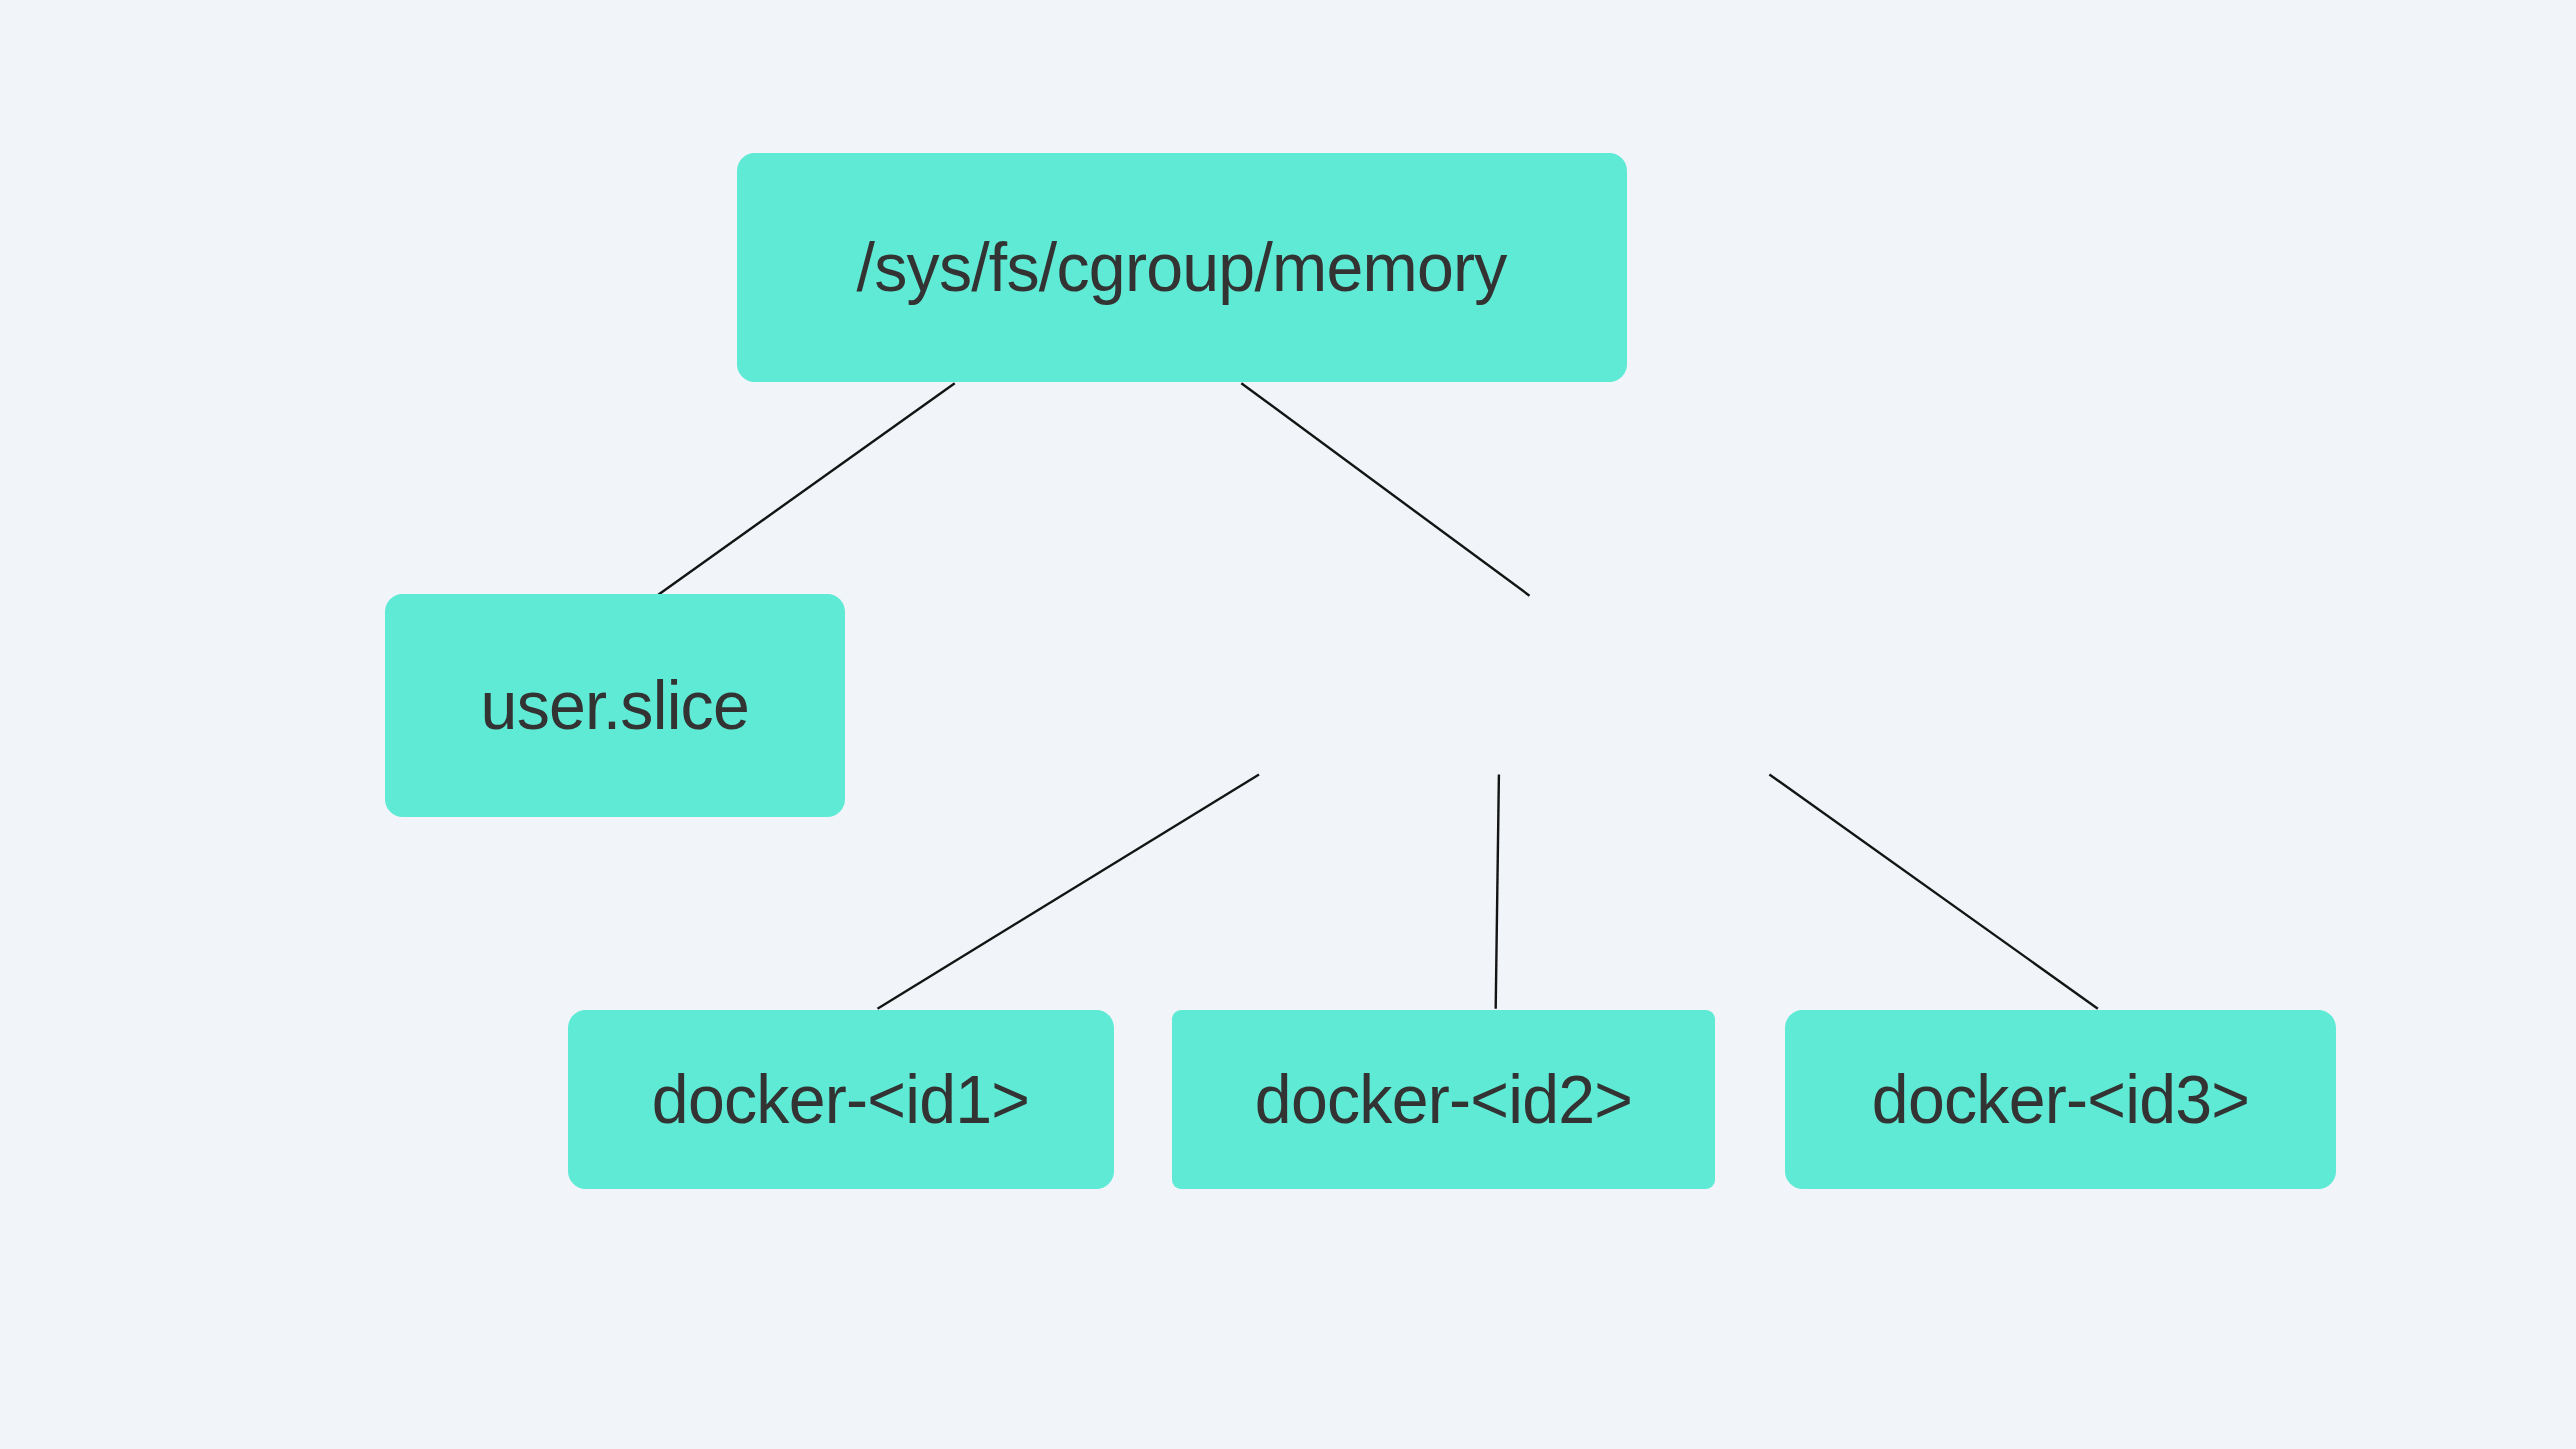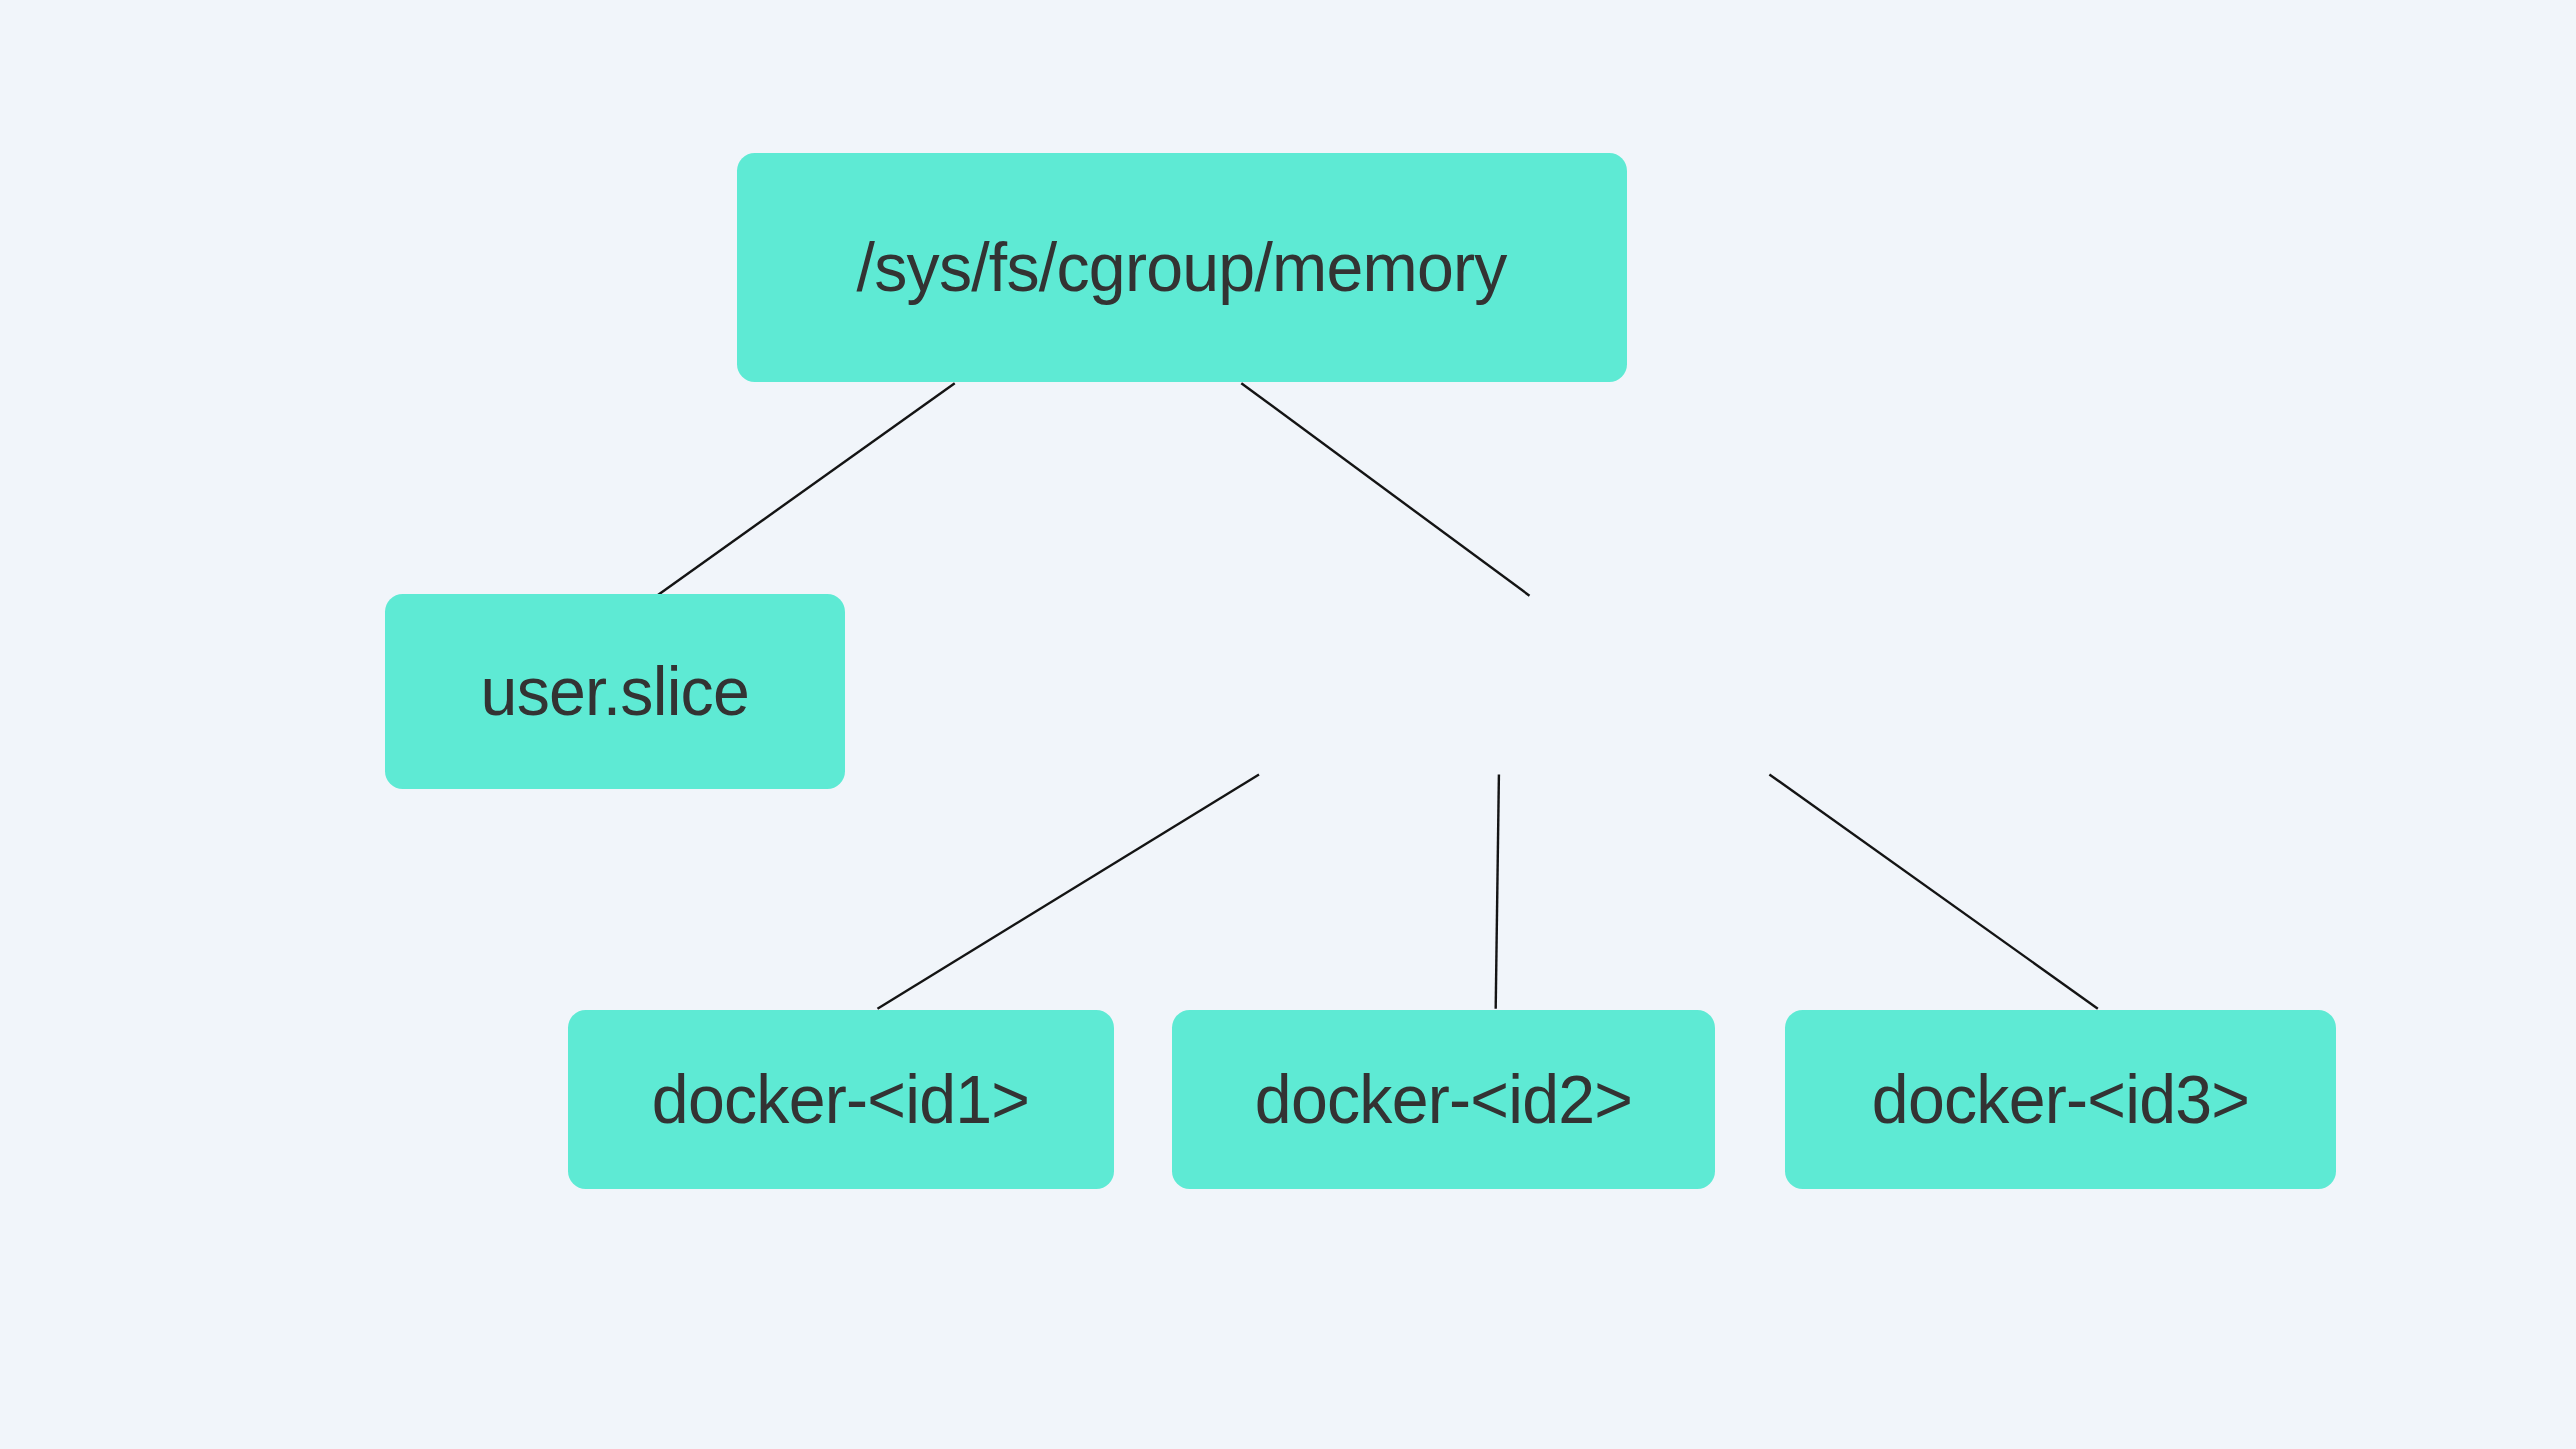--- a/index.html
+++ b/index.html
@@ -32,24 +32,24 @@
   }
   .node .label {
     color: #333333;
     font-size: 69px;
     font-weight: 400;
     letter-spacing: -0.8px;
     white-space: nowrap;
     transform: scaleX(0.96);
   }
   #node-root        { left: 737px;  top: 153px;  width: 890px; height: 229px; }
-  #node-user-slice  { left: 385px;  top: 594px;  width: 460px;  height: 195px; }
+  #node-user-slice  { left: 385px;  top: 594px;  width: 460px;  height: 223px; }
   #node-system-slice{ left: 1236px; top: 594px;  width: 576px;  height: 179px; }
   #node-docker-id1  { left: 568px;  top: 1010px; width: 546px;  height: 179px; }
-  #node-docker-id2  { left: 1172px; top: 1010px; width: 543px;  height: 179px; }
+  #node-docker-id2  { left: 1172px; top: 1010px; width: 543px;  height: 179px; border-radius: 9px; }
   #node-docker-id3  { left: 1785px; top: 1010px; width: 551px;  height: 179px; }
   line {
     stroke: #141414;
     stroke-width: 3;
   }
 </style>
 </head>
 <body>
 
 <div id="canvas">

